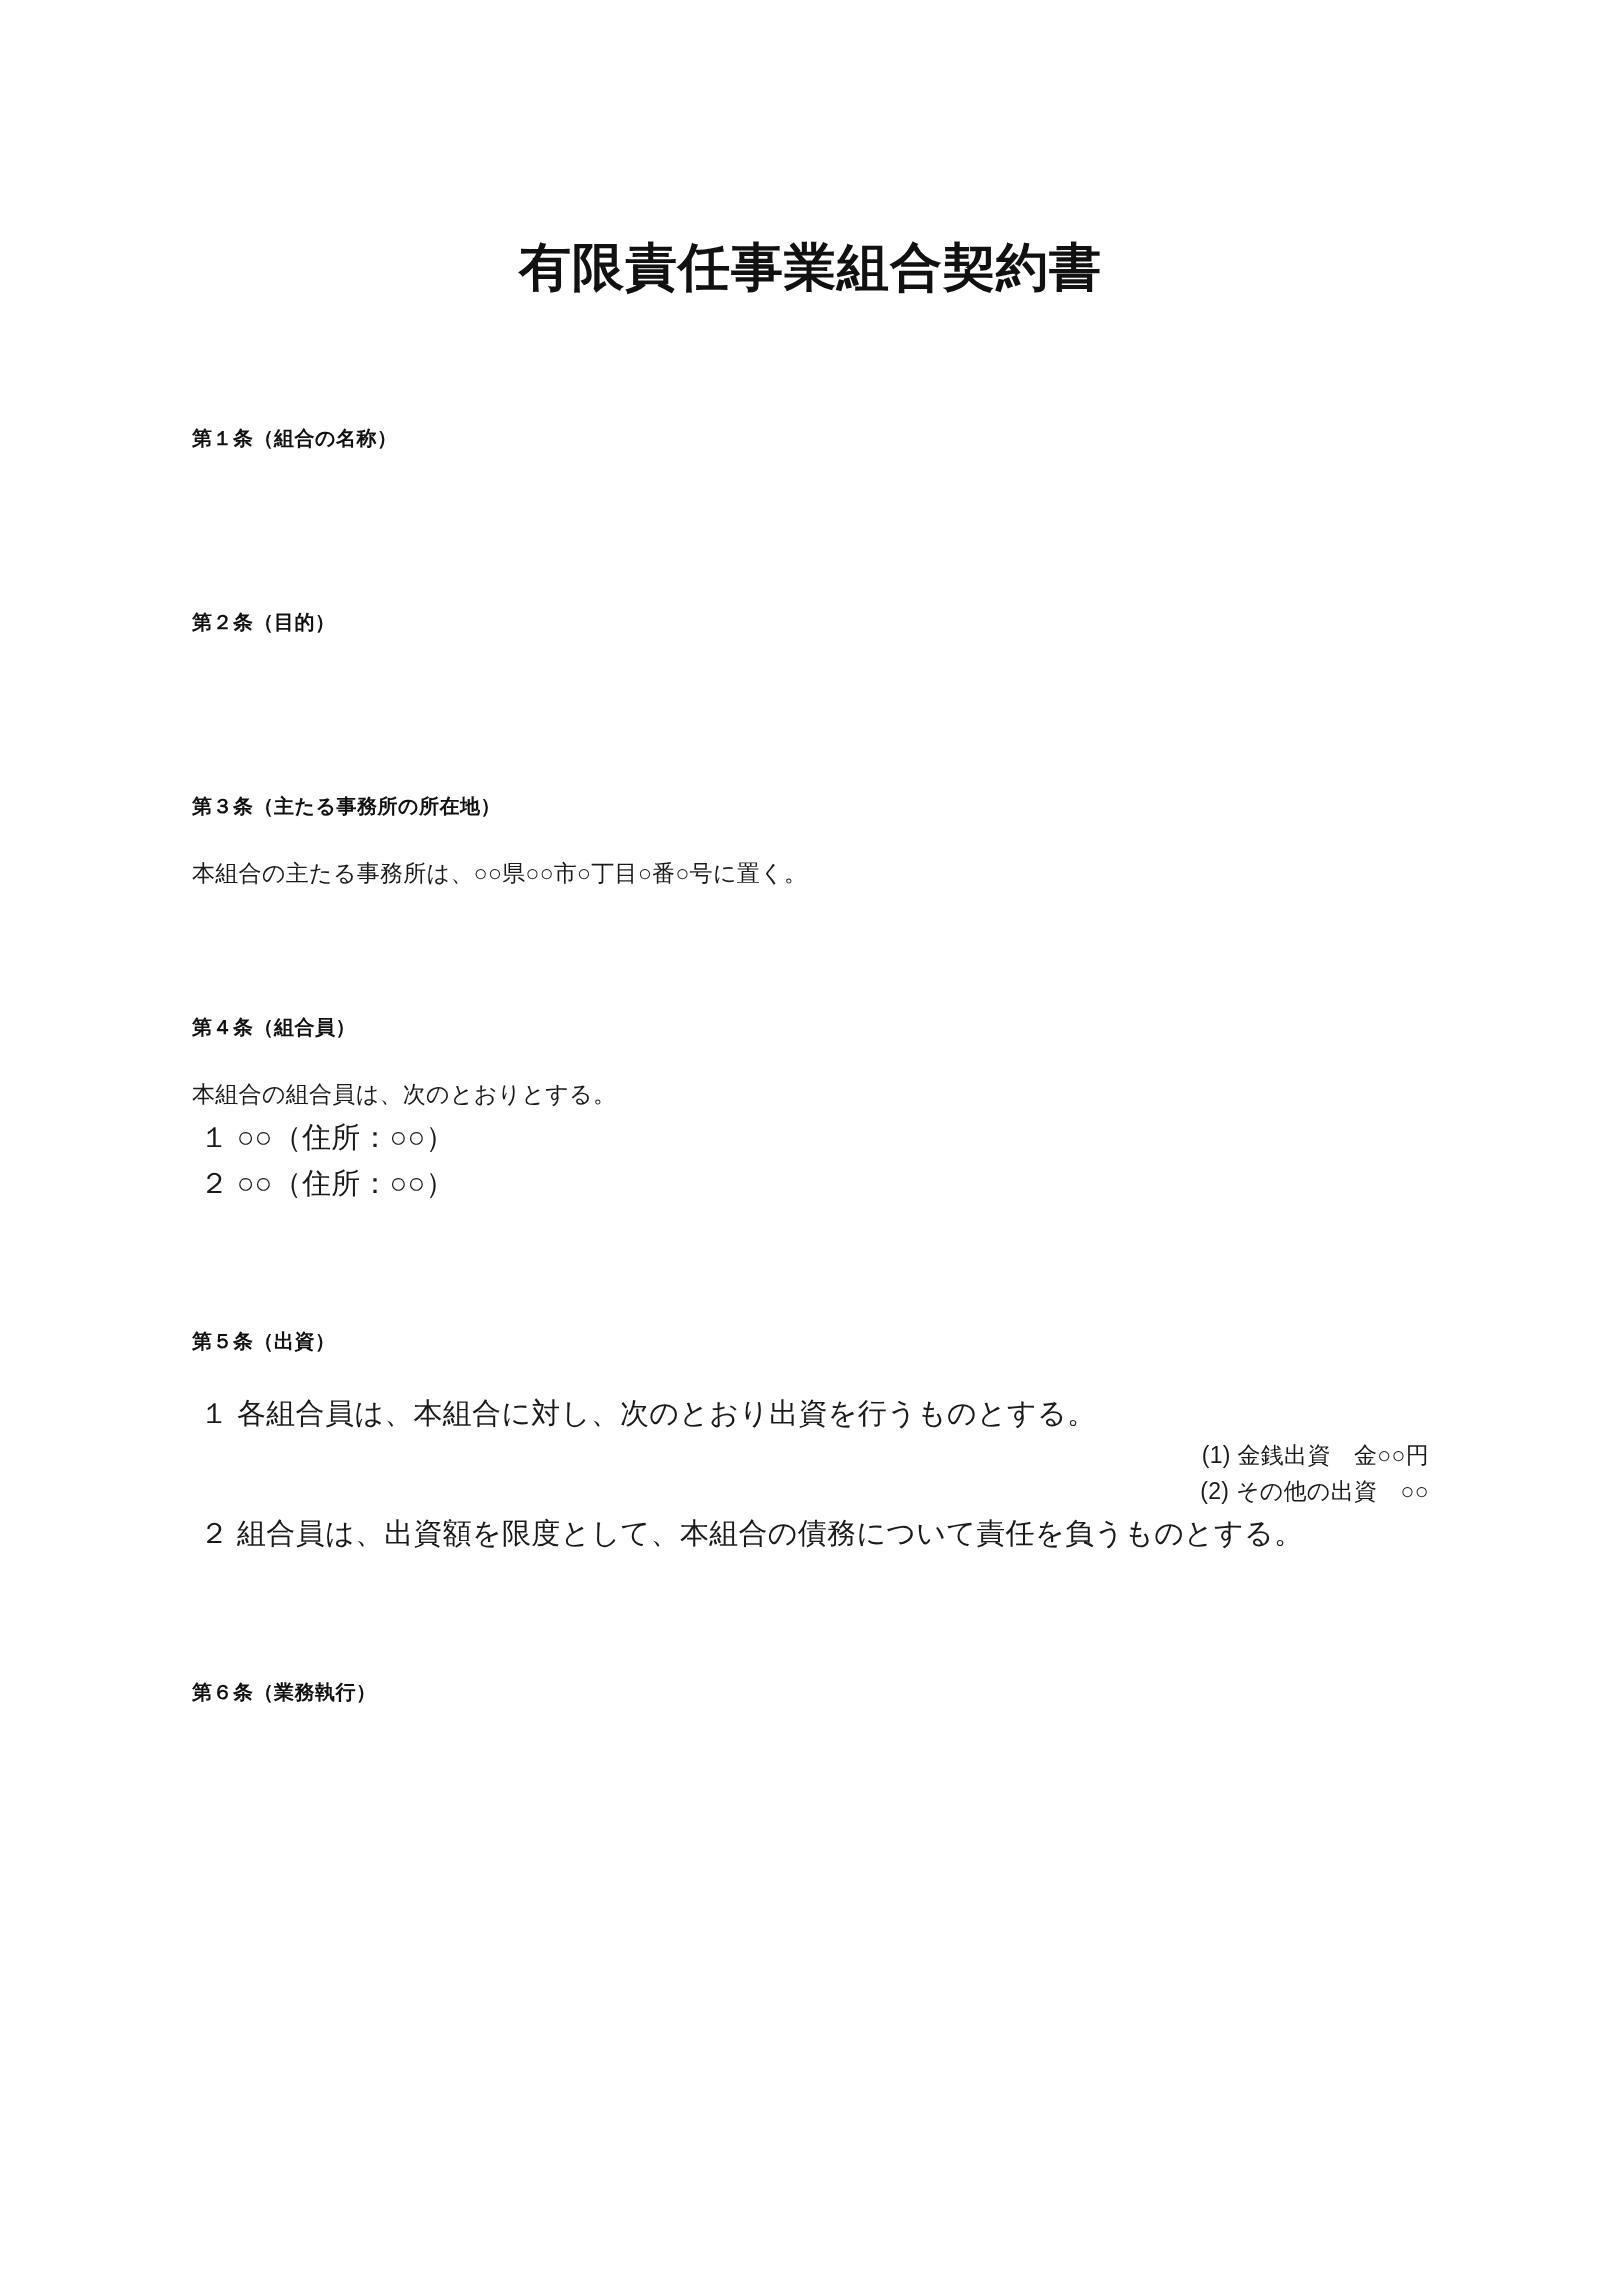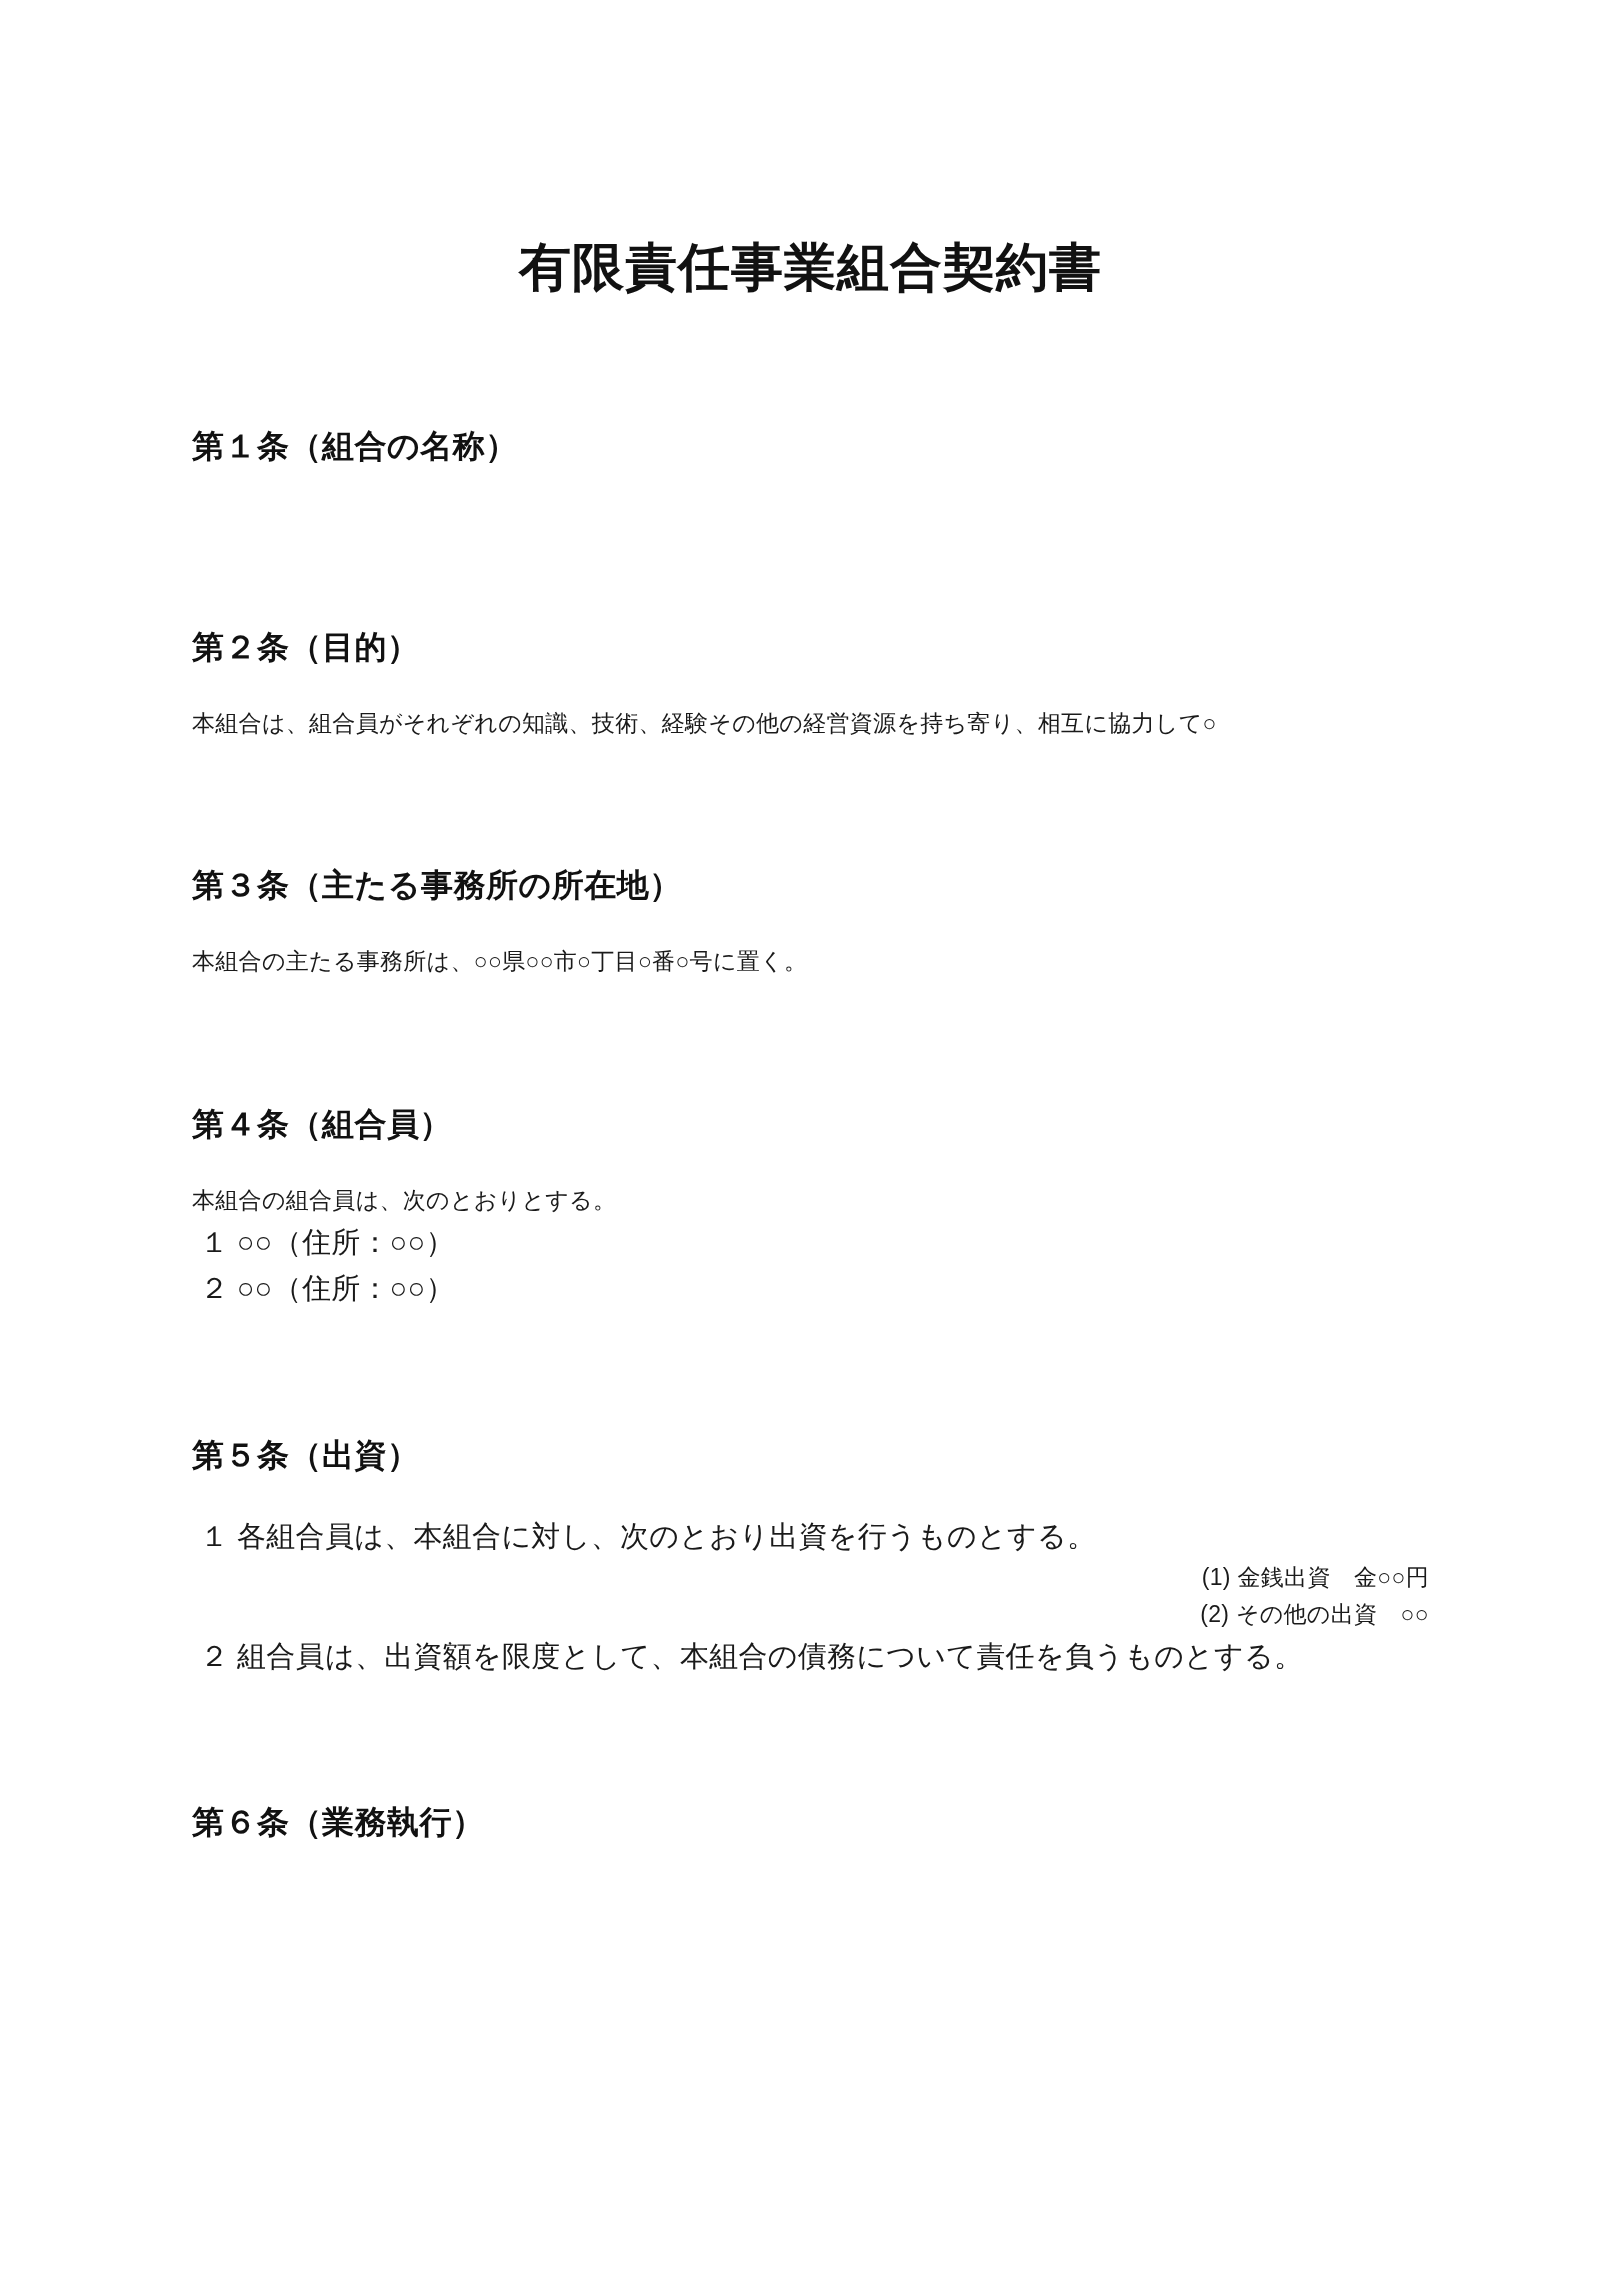--- a/index.html
+++ b/index.html
@@ -34,21 +34,21 @@
     margin-top: 118px;
     font-size: 23px;
     line-height: 1.62;
     letter-spacing: 0.3px;
     color: #1a1a1a;
   }
   .article {
     margin-top: 0;
   }
   .article-heading {
-    font-size: 32px;
+    font-size: 20px;
     font-weight: bold;
     letter-spacing: 0.5px;
     color: #111111;
     margin: 0;
   }
   .article-body {
     font-size: 23px;
     line-height: 1.62;
     letter-spacing: 0.3px;
     margin: 0;
@@ -91,21 +91,20 @@
     <div class="article-heading">第１条（組合の名称）</div>
     <div class="sp-heading-body"></div>
   </div>
 
   <div class="sp-1"></div>
 
   <div class="article">
     <div class="article-heading">第２条（目的）</div>
     <div class="sp-heading-body"></div>
     <div class="article-body">
-      <span class="line">本組合は、組合員がそれぞれの知識、技術、経験その他の経営資源を持ち寄り、相互に協力して○</span>
     </div>
   </div>
 
   <div class="sp-1"></div>
 
   <div class="article">
     <div class="article-heading">第３条（主たる事務所の所在地）</div>
     <div class="sp-heading-body"></div>
     <div class="article-body">
       <span class="line">本組合の主たる事務所は、○○県○○市○丁目○番○号に置く。</span>

